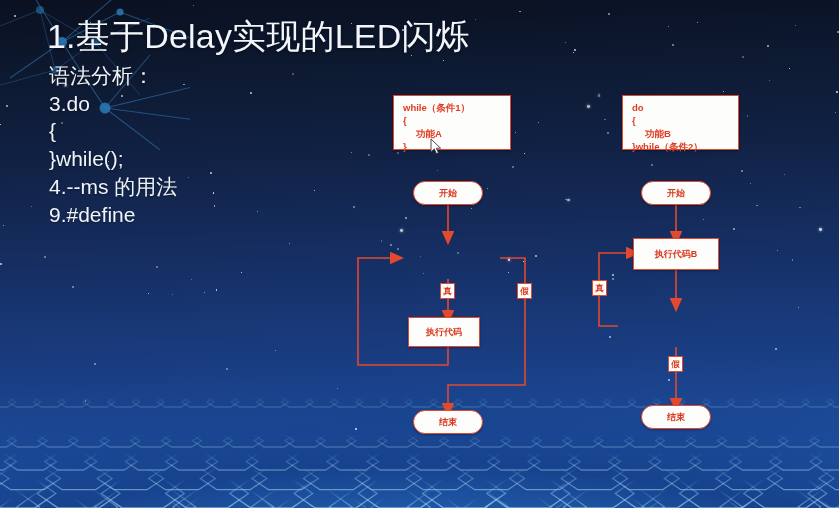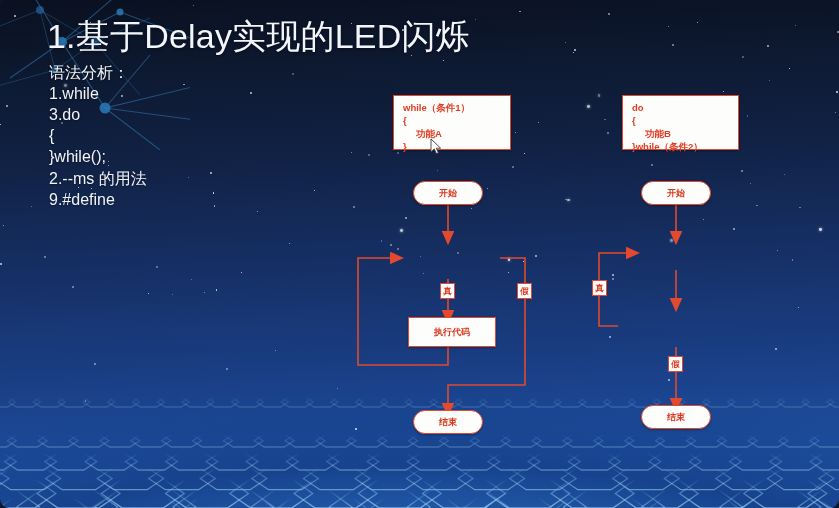--- a/index.html
+++ b/index.html
@@ -7,21 +7,20 @@
     width:839px;height:508px;overflow:hidden;
     font-family:"Liberation Sans","DejaVu Sans",sans-serif;
     background:#0d1426;
   }
   #slide{
     position:relative;width:839px;height:508px;overflow:hidden;
     background:
       radial-gradient(ellipse 120% 70% at 50% 118%, #2f7fd6 0%, #2162b4 22%, #17418b 48%, rgba(16,36,72,0) 78%),
       linear-gradient(178deg,#0b1222 0%,#0e1a33 16%,#122murky 16%,#13244a 34%,#163064 52%,#1a3f85 70%,#1d4f9e 86%,#1f56a8 100%);
     background-color:#0d1426;
-    border-radius:9px;
   }
   
   #slide{
     background:
       radial-gradient(ellipse 130% 62% at 50% 120%, #3a8ade 0%, #2669bb 20%, #17428d 46%, rgba(16,36,72,0) 76%),
       linear-gradient(178deg,#0a1020 0%,#0d1930 14%,#112246 32%,#163066 52%,#1a3f86 72%,#1e4f9f 88%,#2055a6 100%);
   }
 
   
   .layer{position:absolute;inset:0;pointer-events:none;}
@@ -43,21 +42,21 @@
   
   #title{
     position:absolute;left:47px;top:19px;
     color:#f2f5fb;font-size:34px;line-height:1.05;
     font-weight:400;letter-spacing:.2px;
     text-shadow:0 1px 3px rgba(0,0,0,.45);
     white-space:nowrap;
   }
   #bullets{
     position:absolute;left:49px;top:62px;
-    color:#f0f3f9;font-size:16px;line-height:1.32;
+    color:#f0f3f9;font-size:21px;line-height:1.32;
     text-shadow:0 1px 2px rgba(0,0,0,.4);
   }
   #bullets div{white-space:nowrap;}
 
   
   .chart{position:absolute;}
   .codebox{
     position:absolute;background:#fdfdfb;border:1.6px solid #e2492e;
     color:#e03b22;font-weight:bold;font-size:9.5px;line-height:1.38;
     padding:5px 8px 6px 9px;box-sizing:border-box;
@@ -434,25 +433,24 @@
         <polygon points="777.0,131.6 807.0,109.6 867.0,109.6 897.0,131.6 867.0,153.6 807.0,153.6" opacity="1.00"></polygon>
         <polygon points="870.0,131.6 900.0,109.6 960.0,109.6 990.0,131.6 960.0,153.6 900.0,153.6" opacity="1.00"></polygon>
         <polygon points="963.0,131.6 993.0,109.6 1053.0,109.6 1083.0,131.6 1053.0,153.6 993.0,153.6" opacity="1.00"></polygon>
       </g>
   </svg>
 
   <div id="title">1.基于Delay实现的LED闪烁</div>
 
   <div id="bullets">
     <div>语法分析：</div>
-    <div>1.while</div>
     <div>3.do</div>
     <div>{</div>
     <div>}while();</div>
-    <div>2.--ms 的用法</div>
+    <div>4.--ms 的用法</div>
     <div>9.#define</div>
   </div>
 
   <div class="chart" id="leftChart" style="left:340px;top:95px;width:210px;height:345px;">
 
     <svg class="wires" width="210" height="345">
       <defs>
         <marker id="ar1" markerWidth="9" markerHeight="9" refX="4.5" refY="4" orient="auto">
           <path d="M0,0 L9,4 L0,8 z" fill="#e2492e"></path>
         </marker>
@@ -477,21 +475,21 @@
     </div>
 
     <div class="node oval" style="left:73px;top:86px;width:70px;height:24px;">
       <span>开始</span>
     </div>
 
 
     <div class="tag" style="left:100px;top:188px;width:15px;height:16px;">真</div>
     <div class="tag" style="left:177px;top:188px;width:15px;height:16px;">假</div>
 
-    <div class="node rect" style="left:68px;top:222px;width:88px;height:30px;">
+    <div class="node rect" style="left:68px;top:222px;width:72px;height:30px;">
       <span>执行代码</span>
     </div>
 
     <div class="node oval" style="left:73px;top:315px;width:70px;height:24px;">
       <span>结束</span>
     </div>
   </div>
 
   <div class="chart" id="rightChart" style="left:580px;top:95px;width:215px;height:345px;">
 
@@ -517,20 +515,23 @@
       <div>do</div>
       <div>{</div>
       <div class="indent">功能B</div>
       <div>}while（条件2）</div>
     </div>
 
     <div class="node oval" style="left:61px;top:86px;width:70px;height:24px;">
       <span>开始</span>
     </div>
 
+    <div class="node rect" style="left:53px;top:143px;width:86px;height:32px;">
+      <span>执行代码B</span>
+    </div>
 
     <div class="tag" style="left:12px;top:185px;width:15px;height:16px;">真</div>
 
 
     <div class="tag" style="left:88px;top:261px;width:15px;height:16px;">假</div>
 
     <div class="node oval" style="left:61px;top:310px;width:70px;height:24px;">
       <span>结束</span>
     </div>
   </div>

